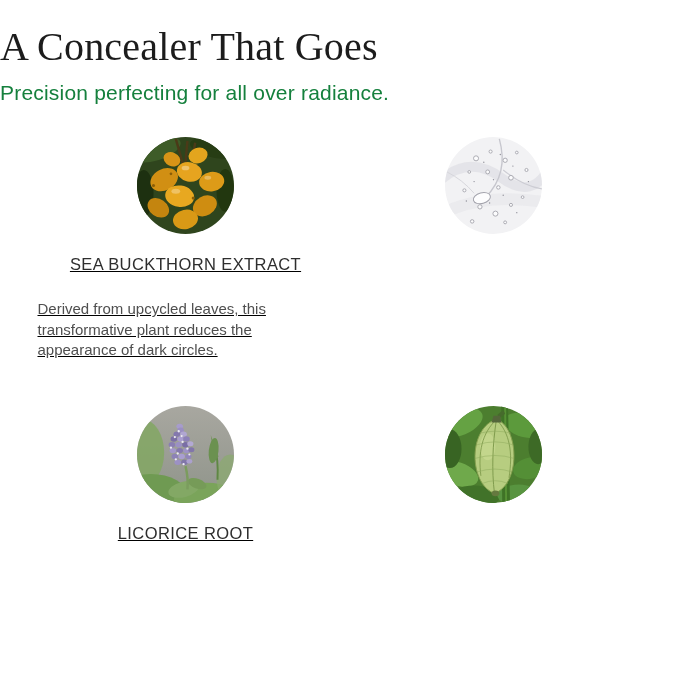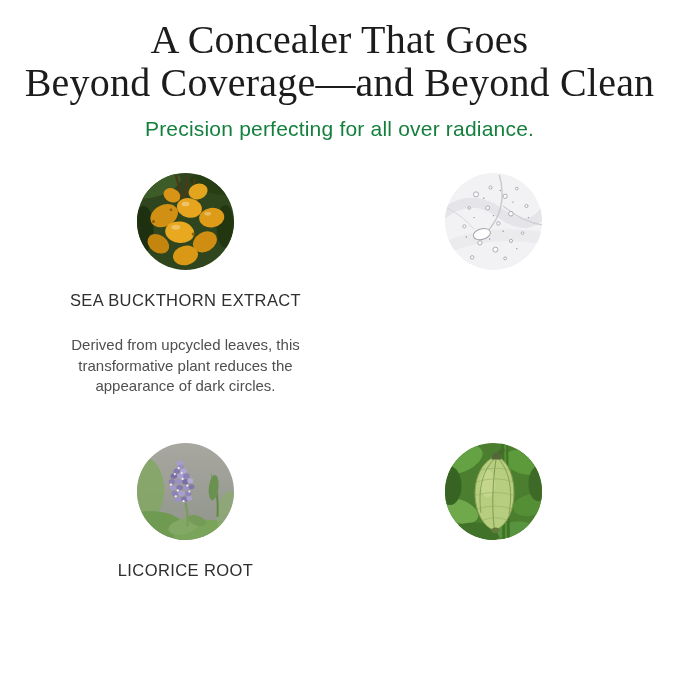--- a/index.html
+++ b/index.html
@@ -4,22 +4,21 @@
 <style>
   html, body { margin: 0; padding: 0; background: #ffffff; }
   body {
     width: 679px; height: 679px; overflow: hidden;
     font-family: "Liberation Sans", sans-serif;
     -webkit-font-smoothing: antialiased;
   }
   .page {
     box-sizing: border-box;
     width: 679px; height: 679px;
-    padding-top: 18px;
-    text-align: center;
+    padding-top: 25px;
   }
   .title {
     font-family: "Liberation Serif", serif;
     font-weight: 400;
     font-size: 40px;
     line-height: 1.08;
     color: #1c1c1c;
     letter-spacing: 0.2px;
     margin: 0;
   }
@@ -30,20 +29,21 @@
     margin: 13px 0 8px 0;
     letter-spacing: 0.2px;
   }
   .grid {
     display: grid;
     grid-template-columns: 306px 306px;
     justify-content: center;
     column-gap: 2px;
     row-gap: 46px;
     margin-top: 32px;
+    text-decoration: underline;
   }
   .card { display: flex; flex-direction: column; align-items: center; }
   .photo {
     width: 97px; height: 97px;
     border-radius: 50%;
     overflow: hidden;
     flex: 0 0 auto;
   }
   .photo svg { display: block; width: 100%; height: 100%; }
   .ing-name {
@@ -61,21 +61,20 @@
     max-width: 296px;
   }
 </style>
 </head>
 <body>
 
 <div class="page">
 
   <h1 class="title">
     <span>A Concealer That Goes</span>
-    <span>Beyond Coverage—and Beyond Clean</span>
   </h1>
 
   <p class="subtitle">Precision perfecting for all over radiance.</p>
 
   <div class="grid">
 
     <div class="card">
       <div class="photo">
         <svg viewBox="0 0 100 100" xmlns="http://www.w3.org/2000/svg" aria-hidden="true">
           <rect width="100" height="100" fill="#2f451d"></rect>

